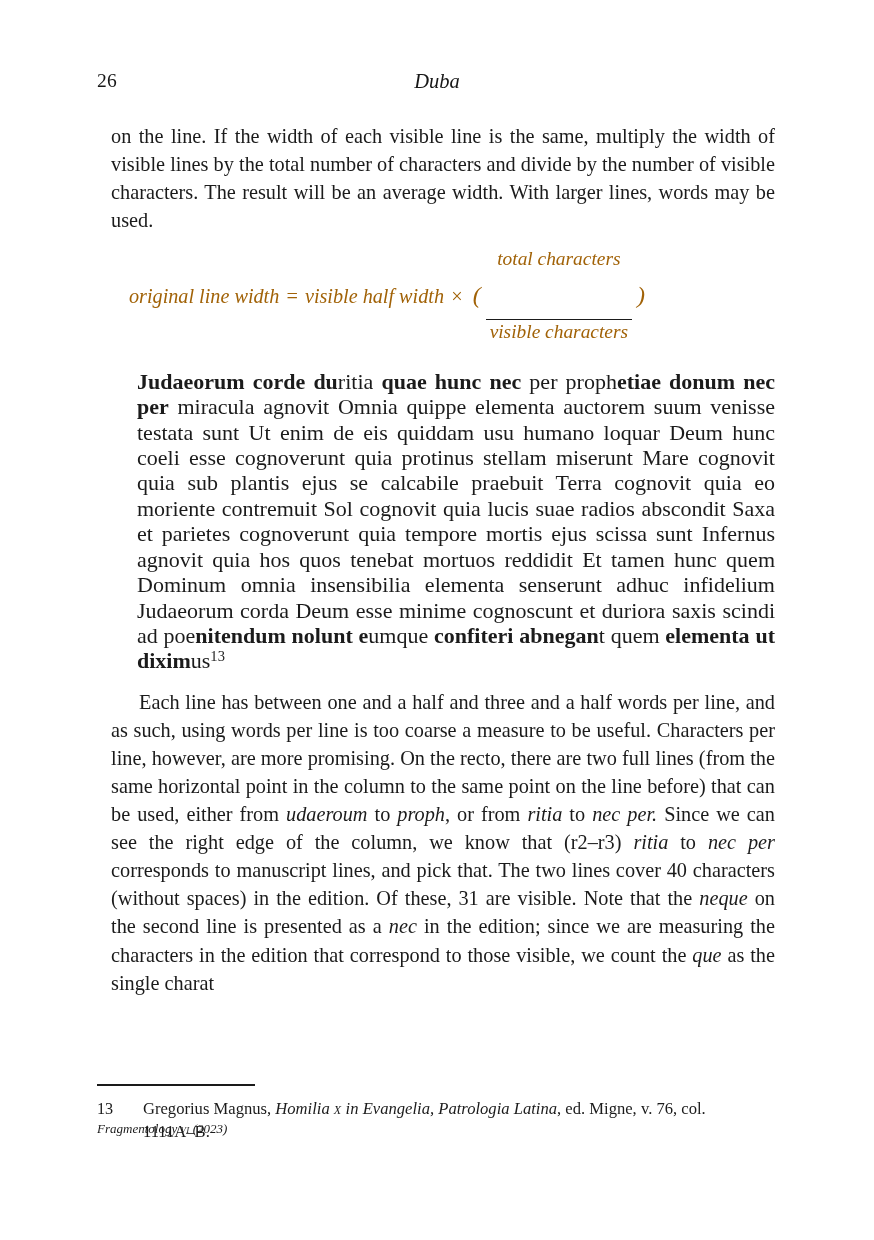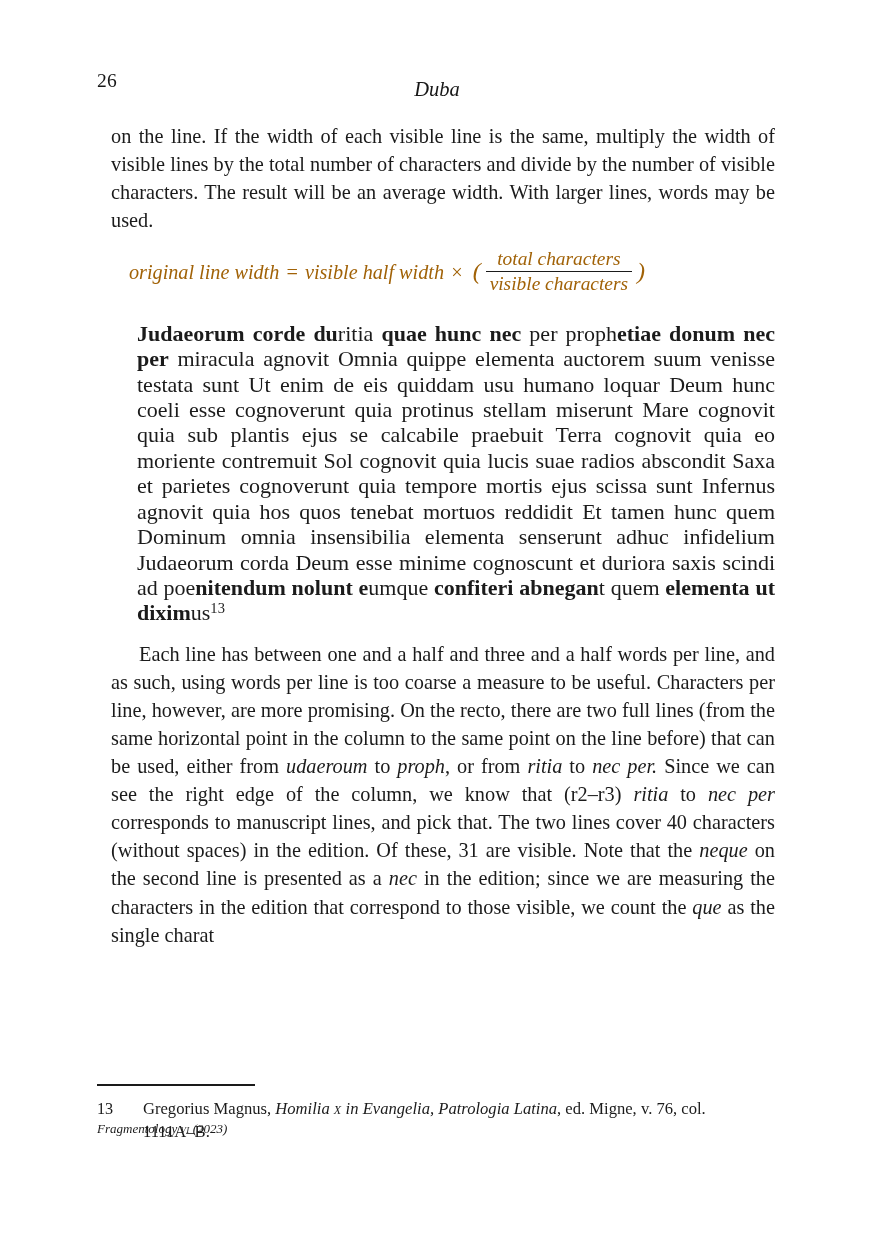--- a/index.html
+++ b/index.html
@@ -33,21 +33,21 @@
     position: absolute;
     left: 0;
     top: 0;
     font-size: 19.5px;
     letter-spacing: 0.2px;
     color: #171717;
   }
   .head-title {
     position: absolute;
     left: 0;
-    top: 8px;
+    top: 0;
     width: 680px;
     text-align: center;
     font-style: italic;
     font-size: 20.5px;
     color: #171717;
   }
   
   .textblock {
     position: absolute;
     left: 111px;
@@ -81,20 +81,21 @@
   .formula .paren { font-style: italic; font-size: 24px; padding: 0 3px; }
   .frac {
     display: inline-flex;
     flex-direction: column;
     text-align: center;
     vertical-align: middle;
     margin: 0 2px;
     font-style: italic;
     font-size: 19.4px;
     line-height: 1.12;
+    gap: 48px;
   }
   .frac .num { padding: 0 4px 1px 4px; }
   .frac .den { padding: 1px 4px 0 4px; border-top: 1.6px solid #1b1b1b; }
 
   
   .blockquote {
     margin: 14px 0 14px 0;
     padding-left: 26px;
     width: 638px;
     font-size: 22px;

